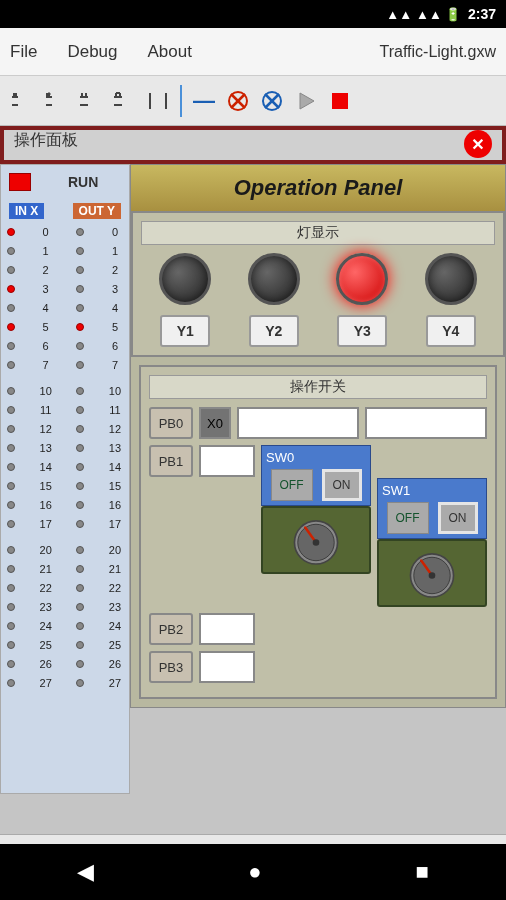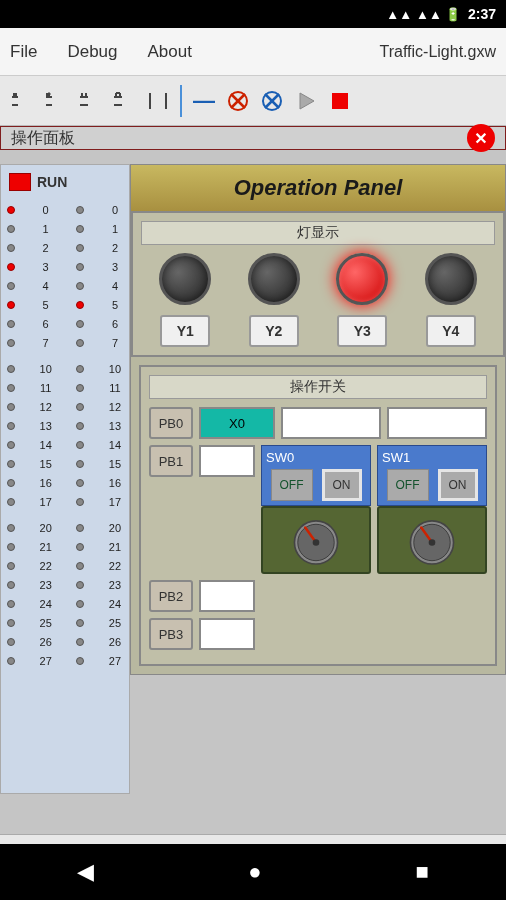--- a/index.html
+++ b/index.html
@@ -92,25 +92,24 @@
     
     .main-area {
       width: 506px;
       background: #c5c5c5;
       position: relative;
     }
 
     
     .panel-title-bar {
       width: 100%;
-      height: 24px;
+      height: 38px;
       background: #d0d0d0;
-      border: 1px solid #7f1d1d;
-      display: flex;
-      align-items: center;
+      border: 4px solid #7f1d1d;
+      display: flex;
       padding: 0 10px;
     }
     .panel-title-text {
       font-size: 16px;
       color: #333;
     }
     .close-btn {
       margin-left: auto;
       width: 28px;
       height: 28px;
@@ -145,20 +144,21 @@
     .run-led {
       width: 22px;
       height: 18px;
       background: #e00;
       border: 1px solid #900;
     }
     .run-label {
       font-size: 14px;
       color: #333;
       font-weight: bold;
+      margin-left: 31px;
     }
 
     .io-headers {
       display: flex;
       justify-content: space-between;
       padding: 2px 4px;
       margin-bottom: 2px;
     }
     .io-header-in {
       background: #3366cc;
@@ -297,23 +297,23 @@
       border: 2px solid #888;
       border-radius: 3px;
       display: flex;
       align-items: center;
       justify-content: center;
       font-size: 13px;
       color: #333;
       cursor: pointer;
     }
     .x-input {
-      width: 76px;
+      width: 32px;
       height: 32px;
-      background: #14b8a6;
+      background: #737373;
       border: 2px solid #888;
       display: flex;
       align-items: center;
       justify-content: center;
       font-size: 13px;
     }
     .empty-box {
       height: 32px;
       background: white;
       border: 2px solid #888;
@@ -496,20 +496,24 @@
     <span class="panel-title-text">操作面板</span>
     <div class="close-btn">
       <span>✕</span>
     </div>
   </div>
 
   <div class="io-panel" style="height: 630px; overflow: hidden;">
     <div class="run-indicator">
       <div class="run-led"></div>
       <span class="run-label">RUN</span>
+    </div>
+    <div class="io-headers">
+      <span class="io-header-in">IN X</span>
+      <span class="io-header-out">OUT Y</span>
     </div>
 
     <div class="io-rows">
       <div class="io-row">
         <div class="io-dot io-dot-red"></div>
         <span class="io-num">0</span>
         <div class="io-dot"></div>
         <span class="io-num">0</span>
       </div>
       <div class="io-row">
@@ -709,21 +713,21 @@
               <rect width="70" height="70" fill="#556633"></rect>
               <circle cx="35" cy="38" r="26" fill="#888" stroke="#444" stroke-width="2"></circle>
               <circle cx="35" cy="38" r="22" fill="#666" stroke="#333" stroke-width="1"></circle>
 
               <line x1="35" y1="38" x2="22" y2="20" stroke="#cc2200" stroke-width="3" stroke-linecap="round"></line>
               <circle cx="35" cy="38" r="4" fill="#333"></circle>
             </svg>
           </div>
         </div>
 
-        <div style="flex:1;">
+        <div style="flex:1;margin-top:33px;">
           <div class="sw-block">
             <div class="sw-title">SW1</div>
             <div class="sw-buttons">
               <button class="sw-off-btn">OFF</button>
               <button class="sw-on-btn">ON</button>
             </div>
           </div>
           <div class="sw-dial" style="width:100%; height:68px;">
             <svg class="dial-svg" viewBox="0 0 70 70">
               <rect width="70" height="70" fill="#556633"></rect>

